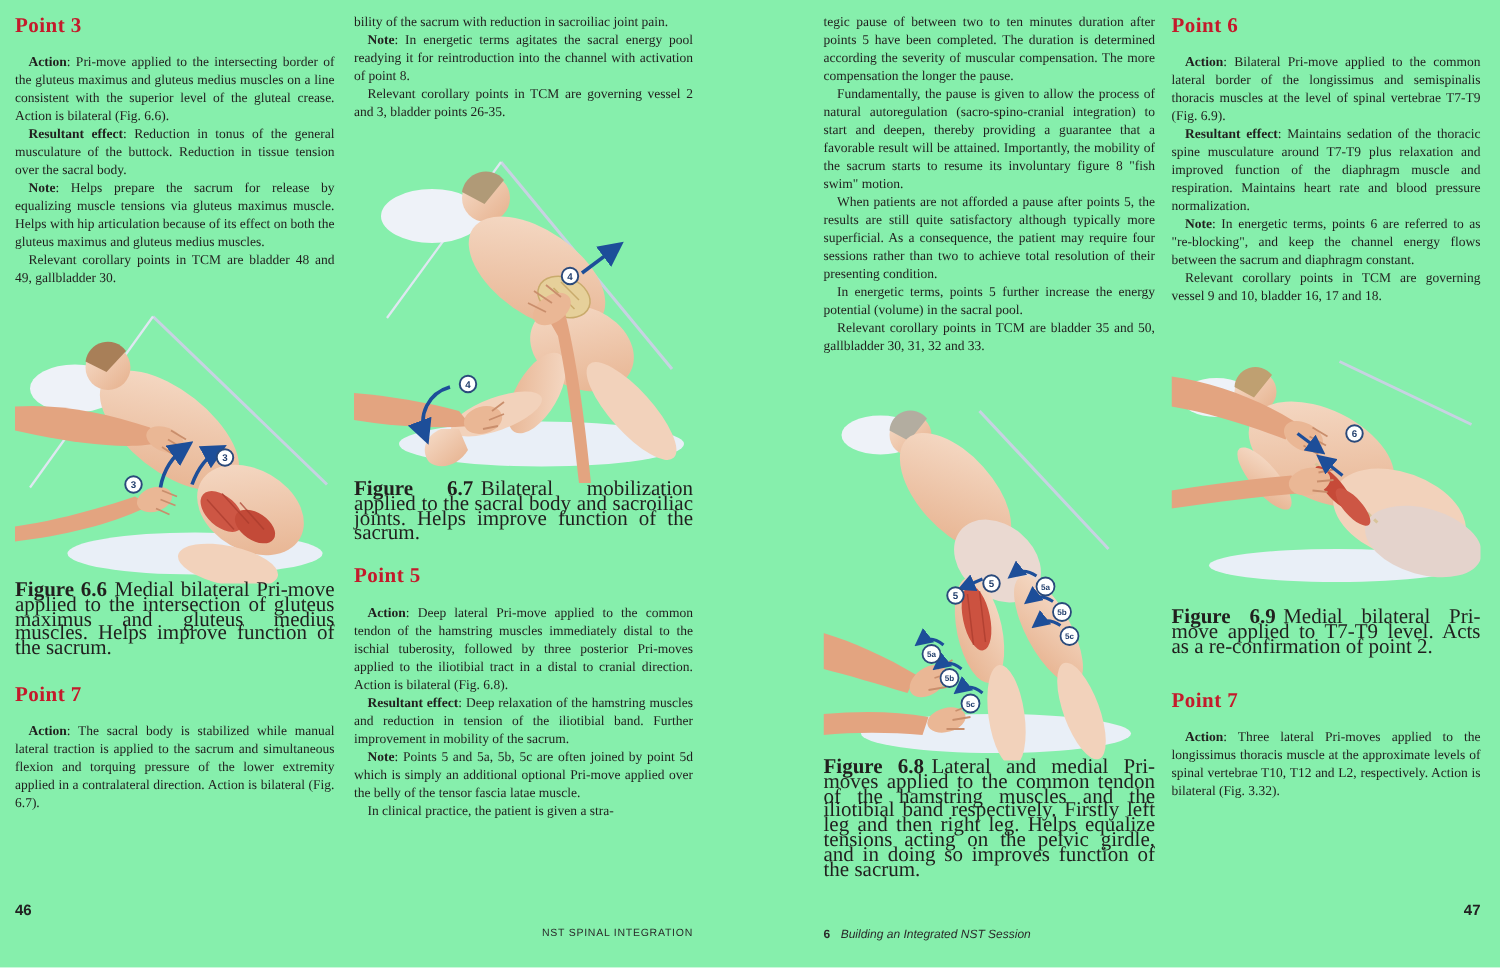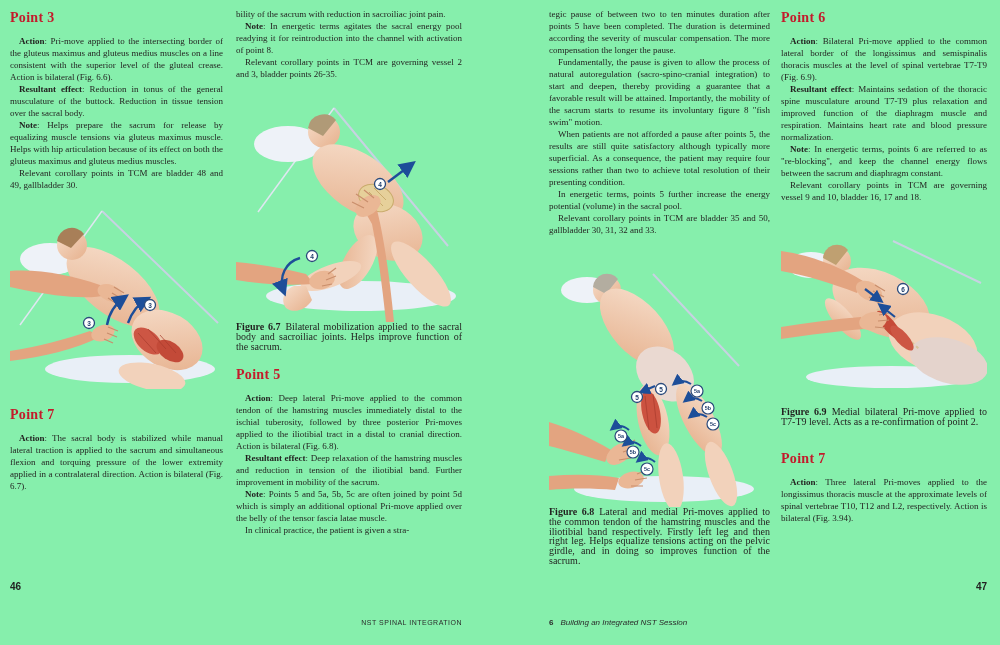--- a/index.html
+++ b/index.html
@@ -14,30 +14,30 @@
   .col3{left:49px;width:221px;}
   .col4{left:281px;width:206px;}
   .col p{margin:0;text-indent:9px;}
   .col p.cont{text-indent:0;}
   .col p b{font-weight:bold;}
   h2.point{font-family:"Liberation Serif",serif;color:#c41a2b;font-size:14px;font-weight:bold;
            margin:4px 0 11px 0;letter-spacing:.3px;text-align:left;}
   h2.point.mid20{margin-top:20px;}
   h2.point.mid18{margin-top:18px;}
   h2.point.mid26{margin-top:26px;}
-  .figcap{font-size:10px;line-height:9.8px;text-align:justify;margin-top:8px;text-indent:0 !important;}
+  .figcap{font-size:14px;line-height:9.8px;text-align:justify;margin-top:8px;text-indent:0 !important;}
   .figcap b{font-weight:bold;}
   .figcap .cap{margin-left:5px;}
   .figcap.capmt14{margin-top:14px;}
   .fig{display:block;}
   .fig-66{margin-top:10px;}
   .fig-67{margin-top:14px;}
   .fig-68{margin-top:26px;}
   .fig-69{margin-top:28px;}
-  .pagenum{position:absolute;top:581px;font-family:"Liberation Sans",sans-serif;
+  .pagenum{position:absolute;top:602px;font-family:"Liberation Sans",sans-serif;
            font-size:10px;font-weight:bold;color:#222;}
   .pn-left{left:10px;}
   .pn-right{left:281px;width:206px;text-align:right;}
   .runfoot{position:absolute;top:619px;left:236px;width:226px;text-align:right;
            font-family:"Liberation Sans",sans-serif;font-size:7px;letter-spacing:.5px;color:#2a2a2a;}
   .chapfoot{position:absolute;top:618px;left:49px;font-family:"Liberation Sans",sans-serif;
             font-size:8px;color:#2a2a2a;}
   .chapfoot .chnum{font-weight:bold;font-style:normal;margin-right:7px;}
   .chapfoot .chtitle{font-style:italic;text-align:center;}
   svg .badge-t{font-family:"Liberation Sans",sans-serif;font-weight:bold;font-size:6.5px;
@@ -100,20 +100,21 @@
         <g>
           <circle cx="79" cy="122" r="5.5" fill="#ffffff" stroke="#2a4a7b" stroke-width="1.3"></circle>
           <text x="79" y="124.5" class="badge-t">3</text>
         </g>
         <g>
           <circle cx="140" cy="104" r="5.5" fill="#ffffff" stroke="#2a4a7b" stroke-width="1.3"></circle>
           <text x="140" y="106.5" class="badge-t">3</text>
         </g>
       </svg>
 
+      <p class="figcap"><b>Figure 6.6</b><span class="cap">Medial bilateral Pri-move applied to the intersection of gluteus maximus and gluteus medius muscles. Helps improve function of the sacrum.</span></p>
 
       <h2 class="point mid20">Point 7</h2>
       <p><b>Action</b><span>: The sacral body is stabilized while manual lateral traction is applied to the sacrum and simultaneous flexion and torquing pressure of the lower extremity applied in a contralateral direction. Action is bilateral (Fig. 6.7).</span></p>
     </section>
 
     <section class="col col2">
       <p class="cont"><b></b><span>bility of the sacrum with reduction in sacroiliac joint pain.</span></p>
       <p><b>Note</b><span>: In energetic terms agitates the sacral energy pool readying it for reintroduction into the channel with activation of point 8.</span></p>
       <p><b></b><span>Relevant corollary points in TCM are governing vessel 2 and 3, bladder points 26-35.</span></p>
 
@@ -317,20 +318,20 @@
         </g>
         <g>
           <circle cx="122" cy="58" r="5.5" fill="#ffffff" stroke="#2a4a7b" stroke-width="1.3"></circle>
           <text x="122" y="60.5" class="badge-t">6</text>
         </g>
       </svg>
 
       <p class="figcap capmt14"><b>Figure 6.9</b><span class="cap">Medial bilateral Pri-move applied to T7-T9 level. Acts as a re-confirmation of point 2.</span></p>
 
       <h2 class="point mid26">Point 7</h2>
-      <p><b>Action</b><span>: Three lateral Pri-moves applied to the longissimus thoracis muscle at the approximate levels of spinal vertebrae T10, T12 and L2, respectively. Action is bilateral (Fig. 3.94).</span></p>
+      <p><b>Action</b><span>: Three lateral Pri-moves applied to the longissimus thoracis muscle at the approximate levels of spinal vertebrae T10, T12 and L2, respectively. Action is bilateral (Fig. 3.32).</span></p>
     </section>
 
     <div class="chapfoot"><span class="chnum">6</span><span class="chtitle">Building an Integrated NST Session</span></div>
     <div class="pagenum pn-right">47</div>
   </div>
 
 </div>
 
 </body></html>

